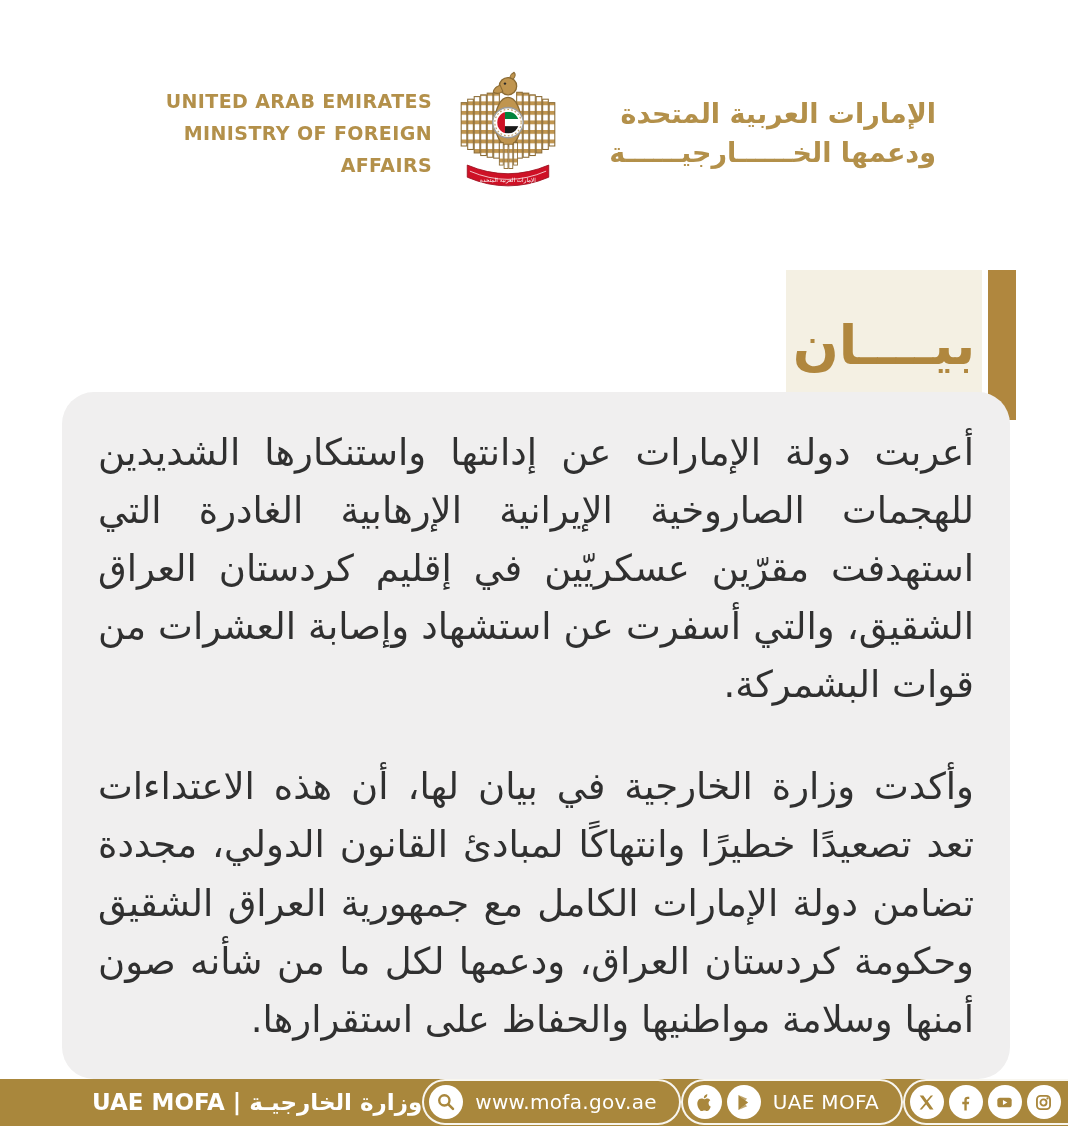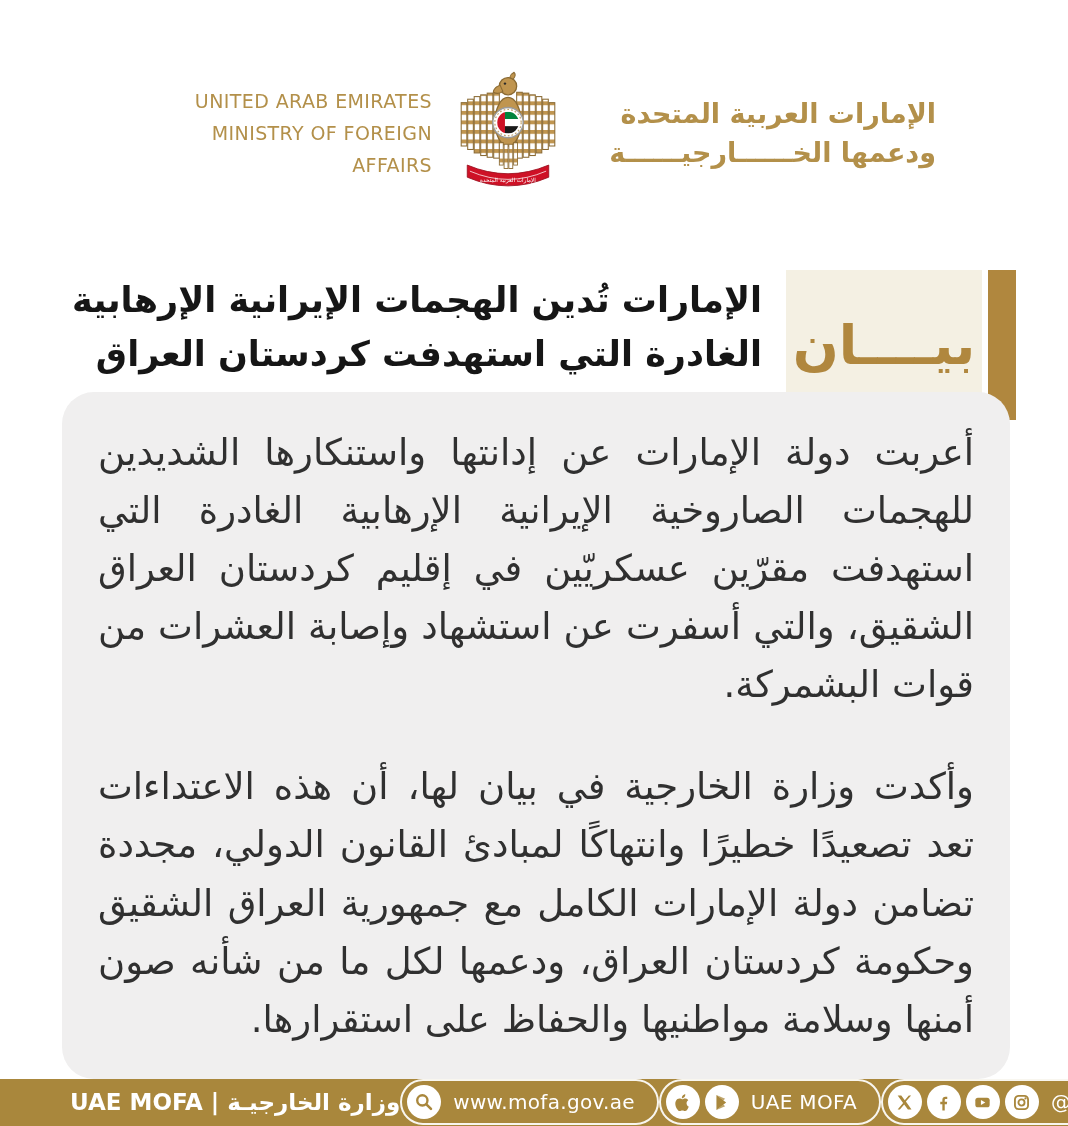--- a/index.html
+++ b/index.html
@@ -10,21 +10,21 @@
   }
   .page{width:1068px;height:1126px;display:flex;flex-direction:column;}
 
   
   .header{
     margin-top:66px;
     display:flex;justify-content:center;align-items:center;gap:24px;
   }
   .org-en{
     width:300px;text-align:right;
-    color:var(--gold);font-weight:normal;font-size:19px;letter-spacing:.4px;line-height:1.7;
+    color:var(--gold);font-weight:bold;font-size:19px;letter-spacing:.4px;line-height:1.7;
   }
   .emblem{width:104px;height:134px;flex:0 0 auto;}
   .org-ar{
     width:352px;text-align:right;direction:rtl;
     color:var(--gold);font-size:27px;line-height:1.45;font-weight:bold;
   }
 
   
   .title-row{
     direction:rtl;
@@ -58,21 +58,21 @@
     margin:0 0 44px 0;
     color:#303030;font-size:37px;line-height:1.57;
     text-align:justify;
   }
   .body-box p:last-child{margin-bottom:0;}
 
   
   .footer{
     margin-top:auto;height:86px;background:var(--footer);
     display:flex;align-items:center;
-    padding:0 44px 0 70px;box-sizing:border-box;
+    padding:0 44px 0 92px;box-sizing:border-box;
     justify-content:space-between;color:#fff;
   }
   .brand{direction:rtl;font-size:23px;font-weight:bold;white-space:nowrap;}
   .pill{
     display:flex;align-items:center;gap:12px;
     border:2px solid rgba(255,255,255,.92);
     border-radius:26px;height:46px;
     padding:0 22px 0 5px;box-sizing:border-box;
     font-size:20px;letter-spacing:.3px;white-space:nowrap;
     cursor:pointer;
@@ -158,24 +158,20 @@
     </div>
   </header>
 
   <section class="title-row">
     <div class="bayan-wrap">
       <div class="bayan-box">
         <span class="bayan-text">بيــــان</span>
       </div>
       <div class="bayan-bar"></div>
     </div>
-    <h1 class="headline">
-      <span>الإمارات تُدين الهجمات الإيرانية الإرهابية</span>
-      <span>الغادرة التي استهدفت كردستان العراق</span>
-    </h1>
   </section>
 
   <section class="body-box">
     <p>أعربت دولة الإمارات عن إدانتها واستنكارها الشديدين للهجمات الصاروخية الإيرانية الإرهابية الغادرة التي استهدفت مقرّين عسكريّين في إقليم كردستان العراق الشقيق، والتي أسفرت عن استشهاد وإصابة العشرات من قوات البشمركة.</p>
     <p>وأكدت وزارة الخارجية في بيان لها، أن هذه الاعتداءات تعد تصعيدًا خطيرًا وانتهاكًا لمبادئ القانون الدولي، مجددة تضامن دولة الإمارات الكامل مع جمهورية العراق الشقيق وحكومة كردستان العراق، ودعمها لكل ما من شأنه صون أمنها وسلامة مواطنيها والحفاظ على استقرارها.</p>
   </section>
 
   <footer class="footer">
     <div class="brand">وزارة الخارجيـة | UAE MOFA</div>
 

